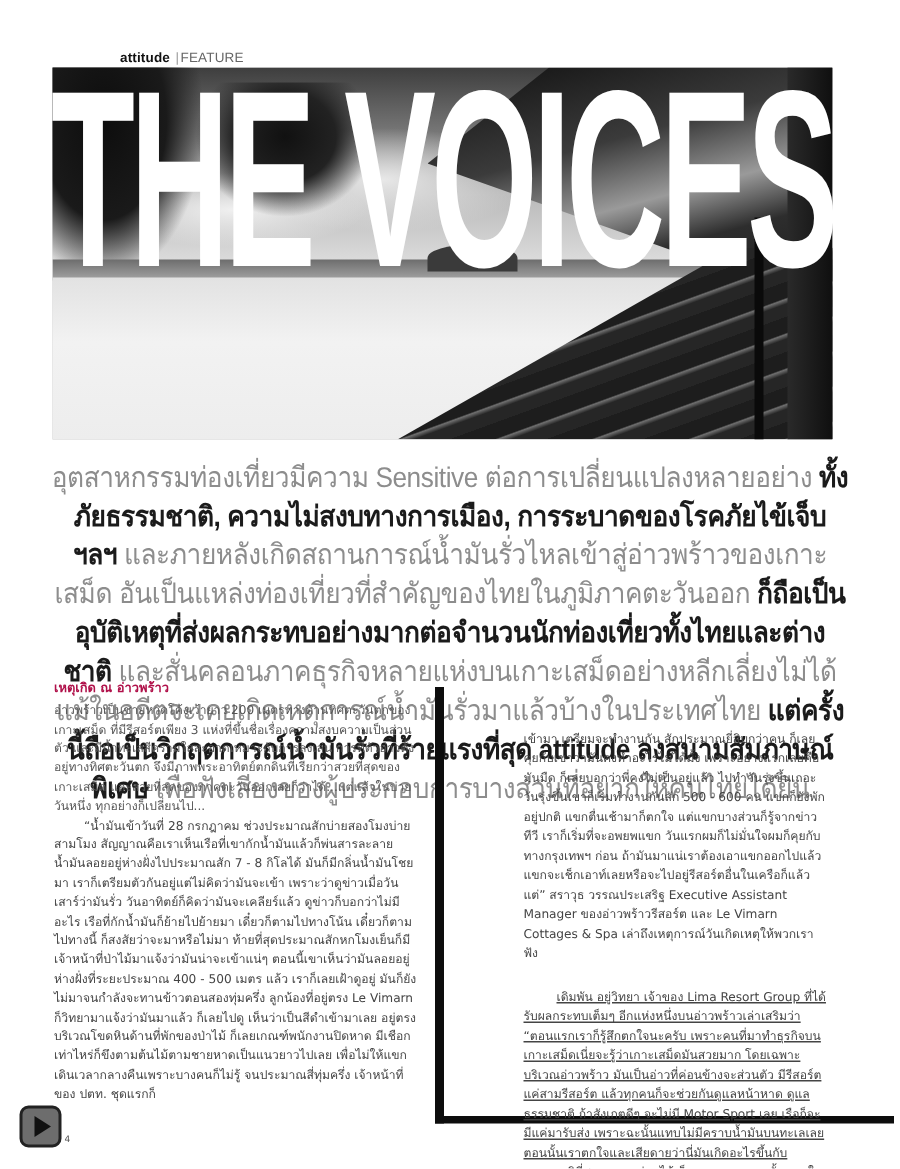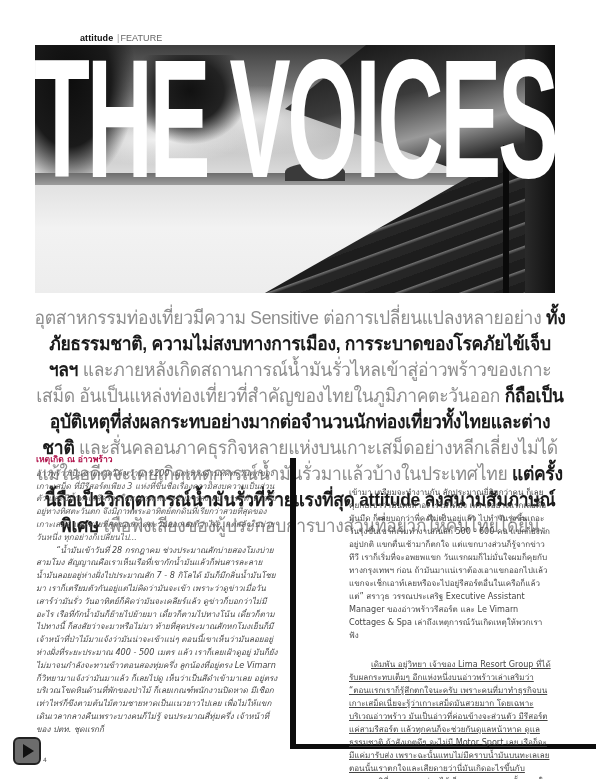--- a/index.html
+++ b/index.html
@@ -70,21 +70,21 @@
   }
   .deck .g { color: #8d8d8d; }
   .deck .b { color: #1b1b1b; font-weight: bold; }
 
   .col-left {
     position: absolute; left: 36px; top: 453px; width: 242px;
     font-size: 8.1px; line-height: 12.8px; color: #444;
   }
   .subhead { color: #b0114a; font-weight: bold; font-size: 8.6px; margin-bottom: 1px; }
   .col-left .intro { color: #555; }
-  .col-left p { margin: 0; font-style: italic; }
+  .col-left p { margin: 0; }
   .col-left .indent { text-indent: 20px; }
 
   .box {
     position: absolute; left: 290px; top: 458px; width: 300px; height: 286px;
     border-left: 6px solid #0d0d0d; border-bottom: 5px solid #0d0d0d;
   }
   .col-right {
     position: absolute; left: 333px; top: 470px; width: 235px;
     font-size: 8.1px; line-height: 13px; color: #444;
   }

